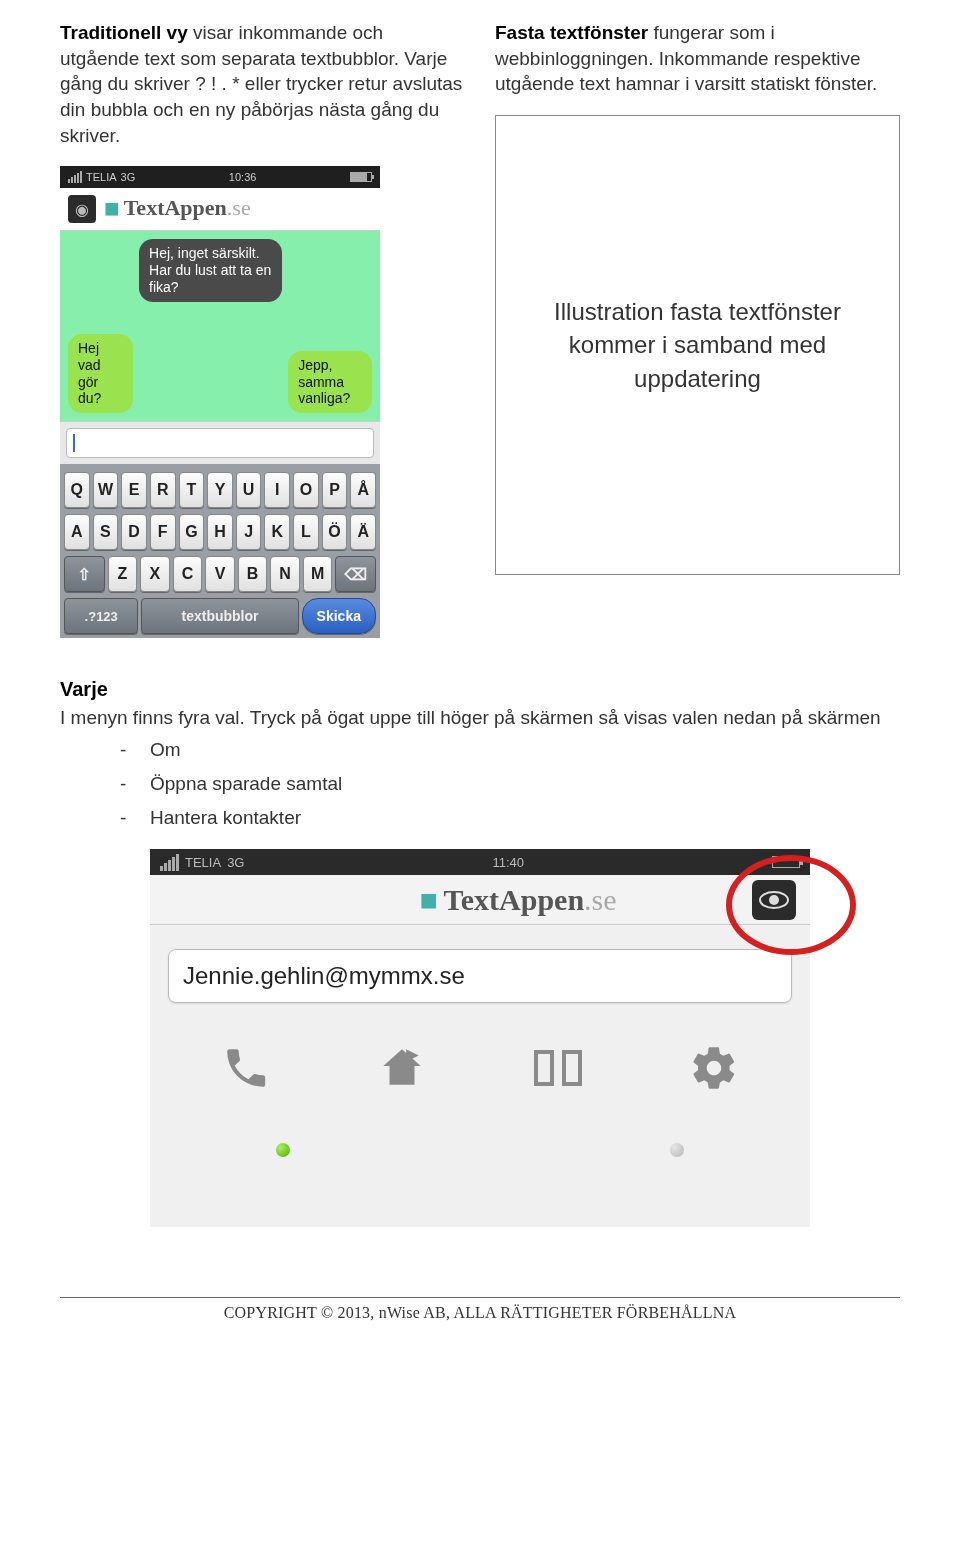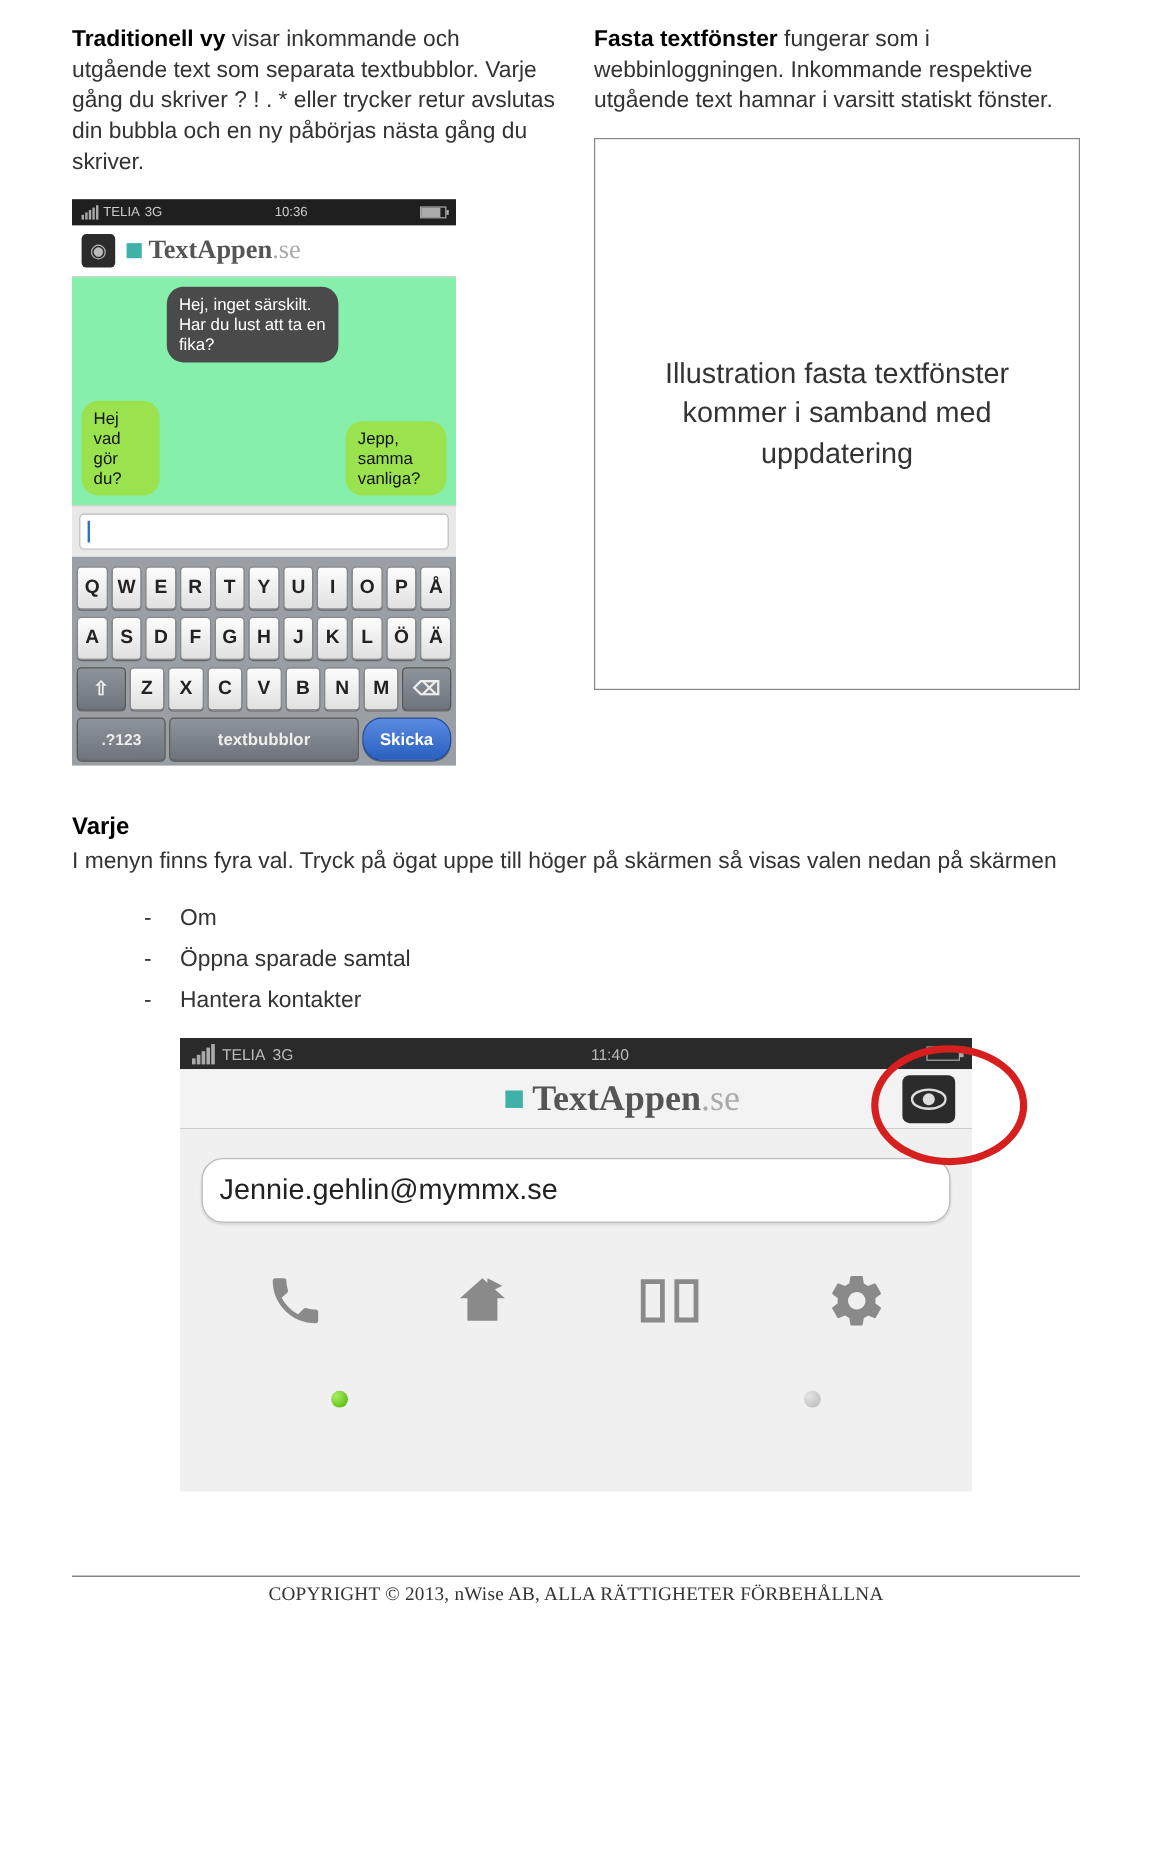--- a/index.html
+++ b/index.html
@@ -79,21 +79,21 @@
 
   
   .fixedbox{
     border:1px solid #888; height:460px; display:flex; align-items:center; justify-content:center;
     text-align:center; font-size:24px; color:#333; line-height:1.4; padding:0 40px;
   }
 
   
   .meny-section{ margin-top:40px; }
   .meny-section h2{ font-size:20px; margin-bottom:4px;}
-  .meny-section p{ font-size:19px; line-height:1.35; color:#333; margin-bottom:18px;}
+  .meny-section p{ font-size:19px; line-height:1.35; color:#333; margin-bottom:2px;}
   .meny-list{ margin-left:60px; margin-bottom:14px; font-size:19px; line-height:1.8; color:#333;}
   .meny-list .row{ display:flex; align-items:flex-start;}
   .meny-list .dash{ width:30px;}
 
   
   .phone2-wrap{ display:flex; justify-content:center; position:relative; padding-bottom:40px;}
   .phone2{ width:660px; }
   .phone2 .statusbar{
     background:#2a2a2a;color:#bbb;font-size:13px;height:26px;
     display:flex;align-items:center;justify-content:space-between;padding:0 10px;
@@ -116,21 +116,21 @@
   .phone2 .bar2 .brand{ font-family:Georgia,serif; font-size:30px; font-weight:bold; color:#555; margin-left:120px;}
   .phone2 .bar2 .brand .dot{ color:#3fb1a8; margin-right:6px;}
   .phone2 .bar2 .brand .se{ color:#aaa; font-weight:normal;}
   .phone2 .bar2 .eyebox{
     width:44px;height:40px;border-radius:6px;background:#2b2b2b;
     display:flex;align-items:center;justify-content:center;
   }
   .phone2 .bar2 .eyebox svg{ fill:#ddd;}
   .phone2 .body{ background:#f0f0f0; padding:24px 18px 70px;}
   .phone2 .addr{
-    background:#fff;border:1px solid #bbb;border-radius:18px;height:54px;
+    background:#fff;border:1px solid #bbb;border-radius:8px;height:54px;
     display:flex;align-items:center;padding:0 14px;font-size:24px;color:#222;
     box-shadow:0 1px 2px rgba(0,0,0,0.1);
   }
   .phone2 .icons{
     display:flex;justify-content:space-around;margin-top:30px;
   }
   .phone2 .icons .ic{
     width:70px;height:70px;display:flex;align-items:center;justify-content:center;
   }
   .phone2 .icons svg{ fill:#8a8a8a; }

